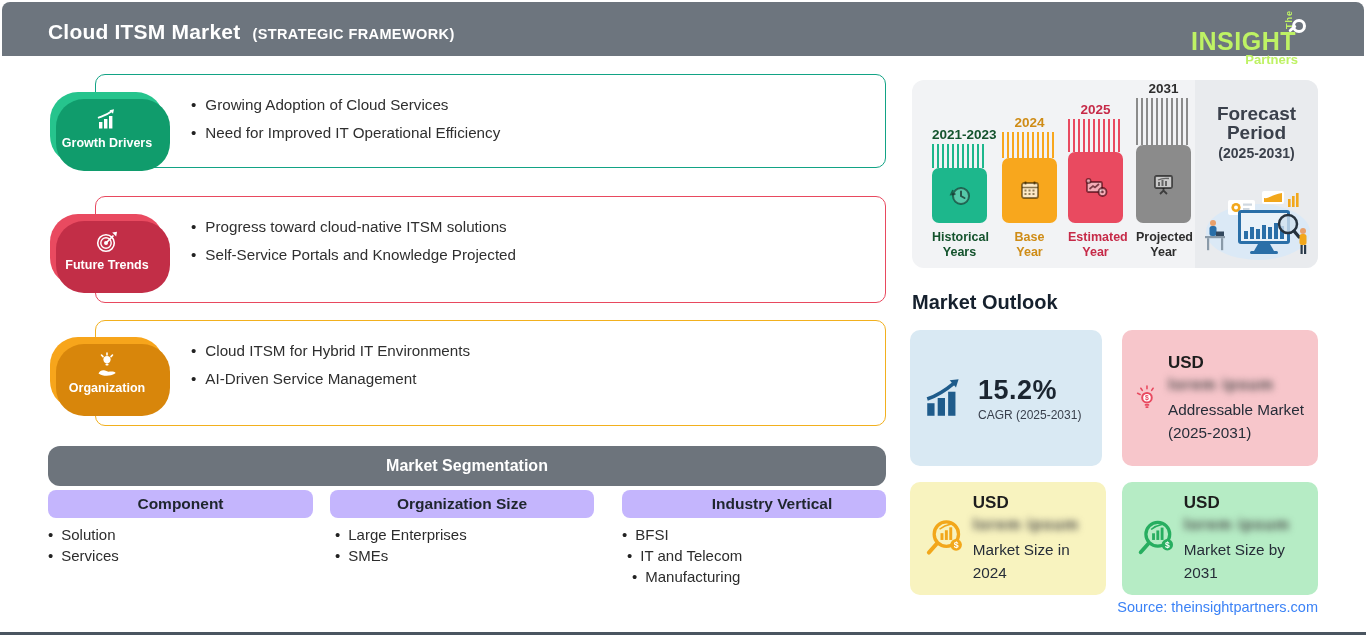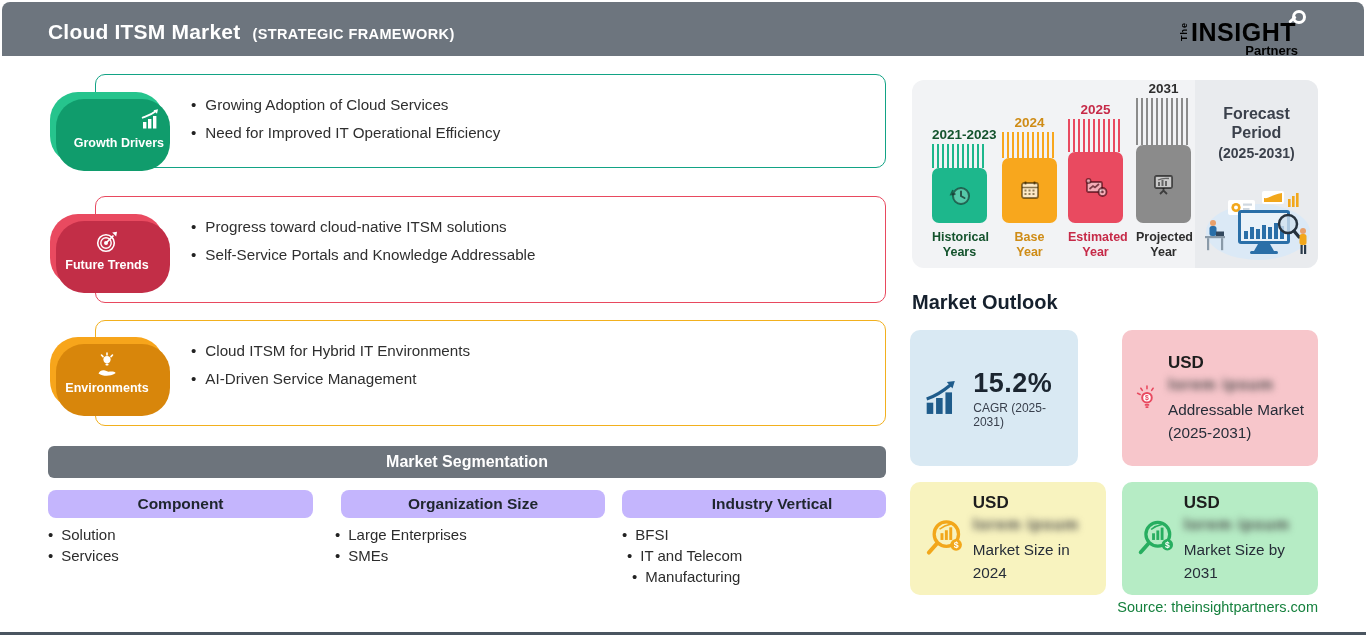--- a/index.html
+++ b/index.html
@@ -7,21 +7,21 @@
               font-family:"Liberation Sans", sans-serif; }
   .page { position:relative; width:1366px; height:635px; background:#fff; }
 
   
   .topbar { position:absolute; left:2px; top:2px; width:1362px; height:54px;
             background:#6d757e; border-radius:8px 8px 0 0;
             display:flex; align-items:center; padding:6px 58px 0 46px; }
   .title-wrap { display:flex; align-items:baseline; gap:12px; color:#fff; }
   .title-wrap h1 { font-size:21px; font-weight:700; letter-spacing:.2px; }
   .subtitle { font-size:14.5px; font-weight:600; letter-spacing:.4px; }
-  .logo { position:relative; margin-left:auto; display:flex; align-items:center; color:#000000; padding-right:10px; }
+  .logo { position:relative; margin-left:auto; display:flex; align-items:flex-end; color:#bef264; padding-right:10px;flex-direction:column; }
   .logo-the { writing-mode:vertical-rl; transform:rotate(180deg); font-size:9px; font-weight:700;
               letter-spacing:1px; line-height:1; margin-right:2px; }
   .logo-insight { position:relative; font-size:25px; font-weight:800; letter-spacing:.5px; line-height:1; }
   .lens { position:absolute; right:-10px; top:-10px; width:14px; height:14px;
           border:3px solid #fff; border-radius:50%; }
   .lens::after { content:""; position:absolute; width:3px; height:9px; background:#fff;
                  left:-4px; bottom:-3px; transform:rotate(48deg); border-radius:2px; }
   .logo-partners { position:absolute; right:8px; bottom:-13px; font-size:13px; font-weight:700; }
 
   
@@ -32,50 +32,50 @@
   .fw-green  { top:74px;  height:94px; border:1.6px solid #12a385; }
   .fw-red    { top:196px; height:107px; border:1.6px solid #e8495f; }
   .fw-orange { top:320px; height:106px; border:1.6px solid #f2b01e; }
 
   .pill { position:absolute; left:50px; width:114px; height:72px; border-radius:28px;
           display:flex; flex-direction:column; align-items:center; justify-content:center;
           color:#fff; font-weight:700; font-size:12.5px; z-index:2; text-align:center; }
   .pill::before { content:""; position:absolute; inset:0; border-radius:28px;
                   transform:translate(6px,7px); z-index:-1; }
   .pill svg { margin-bottom:3px; }
-  .pill-green  { top:92px;  background:#26c48d;align-items:flex-end; }
+  .pill-green  { top:92px;  background:#26c48d; }
   .pill-green::before  { background:#109c6c; }
   .pill-red    { top:214px; background:#e94a60; }
   .pill-red::before    { background:#c22e47; }
   .pill-orange { top:337px; background:#f7a51b; }
   .pill-orange::before { background:#d8860b; }
 
   
-  .seg-bar { position:absolute; left:48px; top:446px; width:838px; height:32px;
-             background:#6d747c; border-radius:6px; color:#fff; font-weight:700; font-size:16px;
+  .seg-bar { position:absolute; left:48px; top:446px; width:838px; height:40px;
+             background:#6d747c; border-radius:12px; color:#fff; font-weight:700; font-size:16px;
              display:flex; align-items:center; justify-content:center; }
   .seg-head { position:absolute; top:490px; height:28px; background:#c4b5fd; border-radius:8px;
               display:flex; align-items:center; justify-content:center;
               font-weight:700; font-size:15.5px; color:#1f262e; }
   .seg-head-1 { left:48px;  width:265px; }
-  .seg-head-2 { left:341px; width:264px; }
+  .seg-head-2 { left:330px; width:264px; }
   .seg-head-3 { left:622px; width:264px;padding-left:36px; }
   .seg-list { position:absolute; top:524px; list-style:none; }
   .seg-list-1 { left:48px; } .seg-list-2 { left:335px; } .seg-list-3 { left:622px; }
   .seg-list li { font-size:15px; color:#2c2c2c; line-height:21px; }
   .seg-list li::before { content:"•"; margin-right:8px; color:#222; }
   .seg-list-3 li:nth-child(2){ margin-left:5px; }
   .seg-list-3 li:nth-child(3){ margin-left:10px; }
 
   
   .timeline { position:absolute; left:912px; top:80px; width:406px; height:188px;
               background:#f2f3f5; border-radius:12px; }
   .forecast { position:absolute; right:0; top:0; width:123px; height:188px;
               background:#e9ebee; border-radius:0 12px 12px 0; text-align:center; padding-top:24px; }
-  .forecast-title { font-size:16px; font-weight:700; color:#3b414c; line-height:19px; width:84px; margin:0 auto; }
+  .forecast-title { font-size:19px; font-weight:700; color:#3b414c; line-height:19px; width:84px; margin:0 auto; }
   .forecast-range { font-size:14px; font-weight:600; color:#3b414c; margin-top:3px; }
   .forecast-illus { position:absolute; left:5px; bottom:6px; }
 
   .tbar { position:absolute; bottom:45px; width:55px; display:flex; flex-direction:column; }
   .tbar-year { position:absolute; bottom:calc(100% + 2px); width:100%; text-align:center;
                font-weight:800; font-size:13.5px; white-space:nowrap; }
   .tbar-caption { position:absolute; top:calc(100% + 7px); width:100%; text-align:center;
                   font-weight:700; font-size:12.5px; line-height:14.5px; }
   .tbar-stripe { flex:1; }
   .tbar-solid { border-radius:7px; display:flex; align-items:center; justify-content:center; }
@@ -88,34 +88,34 @@
   .tbar-3 .tbar-stripe { background:repeating-linear-gradient(90deg,#e94a60 0 2px,transparent 2px 5px); }
   .tbar-4 .tbar-stripe { background:repeating-linear-gradient(90deg,#8b8b8b 0 2px,transparent 2px 5px); }
   .tbar-1 .tbar-year, .tbar-1 .tbar-caption { color:#14532d; }
   .tbar-2 .tbar-year, .tbar-2 .tbar-caption { color:#cf8c16; }
   .tbar-3 .tbar-year, .tbar-3 .tbar-caption { color:#c62a48; }
   .tbar-4 .tbar-year, .tbar-4 .tbar-caption { color:#2d2d2d; }
 
   
   .outlook-title { position:absolute; left:912px; top:291px; font-size:20px; font-weight:800; color:#15202d; }
   .card { position:absolute; border-radius:10px; display:flex; align-items:center; padding:0 12px 0 12px; }
-  .card-cagr   { left:910px;  top:330px; width:168px; height:136px; background:#d9e9f3; gap:10px; }
+  .card-cagr   { left:910px;  top:330px; width:192px; height:136px; background:#d9e9f3; gap:10px; }
   .card-pink   { left:1122px; top:330px; width:196px; height:136px; background:#f7c6cb; gap:8px; }
   .card-yellow { left:910px;  top:482px; width:196px; height:113px; background:#f8f3bf; gap:6px; }
   .card-green  { left:1122px; top:482px; width:196px; height:113px; background:#b6ecc5; gap:6px; }
   .cagr-value { font-size:27px; font-weight:800; color:#1b2530; letter-spacing:.5px; }
   .cagr-label { font-size:12px; color:#39404d; margin-top:2px; }
   .card-text { display:flex; flex-direction:column; }
   .card-currency { font-size:17px; font-weight:800; color:#1d1d1d; }
   .card-blur { font-size:16px; font-weight:700; color:#4a4a4a; filter:blur(3.5px);
                letter-spacing:1px; margin:3px 0 4px; }
   .card-label { font-size:15.3px; color:#262d38; line-height:23px; }
   .mag-orange { color:#f2a71b; } .mag-green { color:#27ae60; }
 
-  .source { position:absolute; right:48px; top:599px; font-size:14.5px; color:#15803d; }
+  .source { position:absolute; right:48px; top:599px; font-size:14.5px; color:#3b82f6; }
   .bottombar { position:absolute; left:0; right:0; bottom:0; height:3px; background:#4a5560; }
 </style>
 </head>
 <body>
 
 <div class="page">
 
   <header class="topbar">
     <div class="title-wrap">
       <h1>Cloud ITSM Market</h1>
@@ -130,21 +130,21 @@
 
   <section class="fw-box fw-green">
     <ul>
       <li>Growing Adoption of Cloud Services</li>
       <li>Need for Improved IT Operational Efficiency</li>
     </ul>
   </section>
   <section class="fw-box fw-red">
     <ul>
       <li>Progress toward cloud-native ITSM solutions</li>
-      <li>Self-Service Portals and Knowledge Addressable</li>
+      <li>Self-Service Portals and Knowledge Projected</li>
     </ul>
   </section>
   <section class="fw-box fw-orange">
     <ul>
       <li>Cloud ITSM for Hybrid IT Environments</li>
       <li>AI-Driven Service Management</li>
     </ul>
   </section>
 
   <div class="pill pill-green">
@@ -171,21 +171,21 @@
     <svg width="26" height="26" viewBox="0 0 26 26">
       <g stroke="#fff" stroke-width="1.6" stroke-linecap="round">
         <line x1="13" y1="1" x2="13" y2="3"></line>
         <line x1="7.5" y1="3" x2="9" y2="4.6"></line>
         <line x1="18.5" y1="3" x2="17" y2="4.6"></line>
       </g>
       <circle cx="13" cy="7.6" r="3.6" fill="#fff"></circle>
       <rect x="11.5" y="11.4" width="3" height="2.2" rx="0.8" fill="#fff"></rect>
       <path d="M4.5 21.5 C6 18.5 8.5 17.8 11 18.6 L14.5 19.8 C16.5 19.3 18.5 19.2 20.5 19.9 C21.5 20.2 21.8 21 21 21.6 C16 24.6 9 24.6 4.5 21.5 Z" fill="#fff"></path>
     </svg>
-    <span>Environments</span>
+    <span>Organization</span>
   </div>
 
   <div class="seg-bar">Market Segmentation</div>
   <div class="seg-head seg-head-1">Component</div>
   <div class="seg-head seg-head-2">Organization Size</div>
   <div class="seg-head seg-head-3">Industry Vertical</div>
   <ul class="seg-list seg-list-1">
     <li>Solution</li>
     <li>Services</li>
   </ul>

